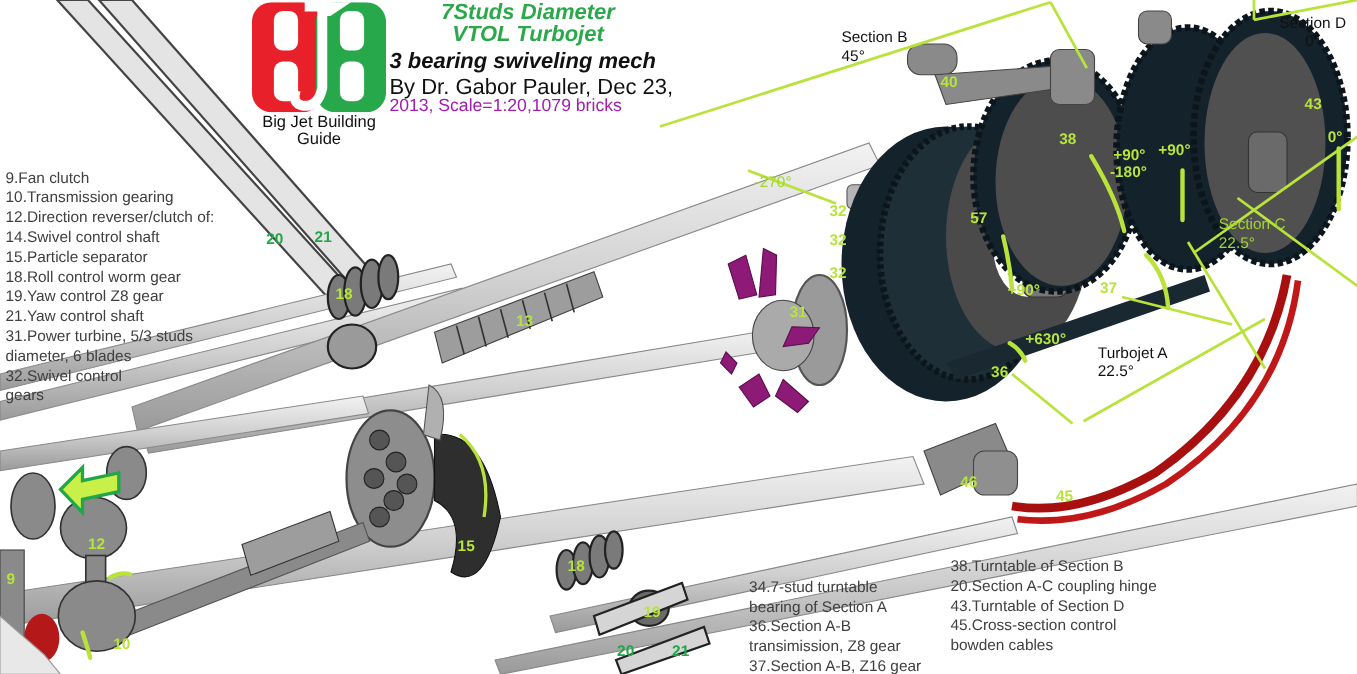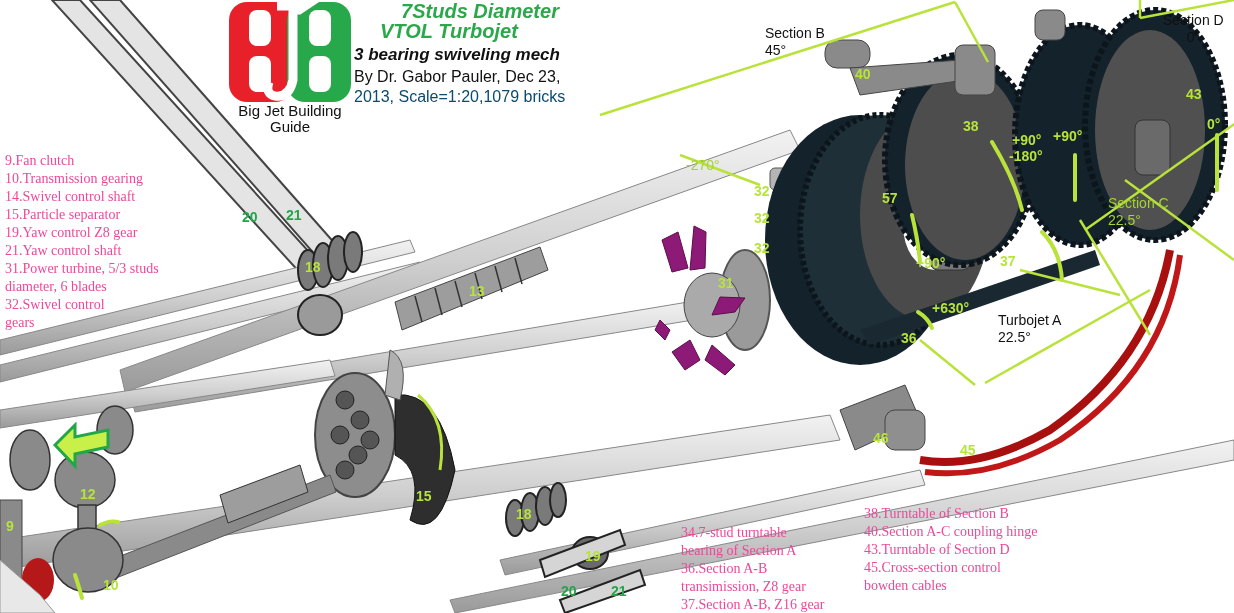--- a/index.html
+++ b/index.html
@@ -2,29 +2,29 @@
 <html><head>
 <meta charset="utf-8">
 <style>
   html,body{margin:0;padding:0;}
   body{width:1234px;height:613px;background:#ffffff;position:relative;overflow:hidden;font-family:"Liberation Sans",sans-serif;}
   #scene{position:absolute;left:0;top:0;width:1234px;height:613px;}
   .lbl{position:absolute;font-family:"Liberation Sans",sans-serif;font-weight:bold;font-size:14px;color:#b7e43a;white-space:nowrap;}
   .lbl.green{color:#22a64a;}
   .lbl.thin{font-weight:normal;color:#a4d430;}
   .black{position:absolute;color:#111;font-family:"Liberation Sans",sans-serif;font-size:14px;white-space:nowrap;line-height:17px;}
-  .legend{position:absolute;color:#ec4899;font-family:Liberation Serif, serif;font-size:14px;line-height:18px;}
+  .legend{position:absolute;color:#404040;font-family:Liberation Sans, sans-serif;font-size:14px;line-height:18px;}
   .legend div{white-space:nowrap;}
   #logo{position:absolute;left:229px;top:2px;width:122px;height:100px;}
   #logo-caption{position:absolute;left:226px;top:103px;width:128px;text-align:center;font-size:15px;line-height:16px;color:#111;}
   #title1{position:absolute;left:380px;top:1px;width:200px;text-align:center;color:#2aa84a;font-weight:bold;font-style:italic;font-size:20px;line-height:21px;}
-  #title2{position:absolute;left:380px;top:21px;width:200px;color:#2aa84a;font-weight:bold;font-style:italic;font-size:20px;line-height:21px;}
-  #subtitle{position:absolute;left:354px;top:45px;color:#111;font-weight:bold;font-style:italic;font-size:17px;white-space:nowrap;}
-  #byline1{position:absolute;left:354px;top:68px;color:#111;font-size:16px;white-space:nowrap;}
-  #byline2{position:absolute;left:354px;top:88px;color:#0c4a6e;font-size:16px;white-space:nowrap;}
+  #title2{position:absolute;left:380px;top:21px;width:200px;text-align:center;color:#2aa84a;font-weight:bold;font-style:italic;font-size:20px;line-height:21px;}
+  #subtitle{position:absolute;left:354px;top:45px;color:#111;font-weight:bold;font-style:italic;font-size:20px;white-space:nowrap;}
+  #byline1{position:absolute;left:354px;top:68px;color:#111;font-size:20px;white-space:nowrap;}
+  #byline2{position:absolute;left:354px;top:88px;color:#a21caf;font-size:16px;white-space:nowrap;}
 </style>
 </head>
 <body>
 
 <svg id="scene" width="1234" height="613" viewBox="0 0 1234 613" xmlns="http://www.w3.org/2000/svg">
   <defs>
     <linearGradient id="rod" x1="0" y1="0" x2="0" y2="1">
       <stop offset="0" stop-color="#f2f2f2"></stop>
         <stop offset="0.5" stop-color="#cfcfcf"></stop>
         <stop offset="1" stop-color="#9a9a9a"></stop>
@@ -218,41 +218,43 @@
 
 <div id="title1">7Studs Diameter</div>
 <div id="title2">VTOL Turbojet</div>
 <div id="subtitle">3 bearing swiveling mech</div>
 <div id="byline1">By Dr. Gabor Pauler, Dec 23,</div>
 <div id="byline2">2013, Scale=1:20,1079 bricks</div>
 
 <div class="legend" style="left:5px;top:152px;">
   <div>9.Fan clutch</div>
   <div>10.Transmission gearing</div>
+  <div>12.Direction reverser/clutch of:</div>
   <div>14.Swivel control shaft</div>
   <div>15.Particle separator</div>
+  <div>18.Roll control worm gear</div>
   <div>19.Yaw control Z8 gear</div>
   <div>21.Yaw control shaft</div>
   <div>31.Power turbine, 5/3 studs</div>
   <div>diameter, 6 blades</div>
   <div>32.Swivel control</div>
   <div>gears</div>
 </div>
 
 <div class="legend" style="left:681px;top:524px;">
   <div>34.7-stud turntable</div>
   <div>bearing of Section A</div>
   <div>36.Section A-B</div>
   <div>transimission, Z8 gear</div>
   <div>37.Section A-B, Z16 gear</div>
 </div>
 
 <div class="legend" style="left:864px;top:505px;">
   <div>38.Turntable of Section B</div>
-  <div>40.Section A-C coupling hinge</div>
+  <div>20.Section A-C coupling hinge</div>
   <div>43.Turntable of Section D</div>
   <div>45.Cross-section control</div>
   <div>bowden cables</div>
 </div>
 
 <div class="black" style="left:765px;top:25px;">
   <div>Section B</div>
   <div>45°</div>
 </div>
 <div class="black" style="left:1163px;top:12px;text-align:center;">

